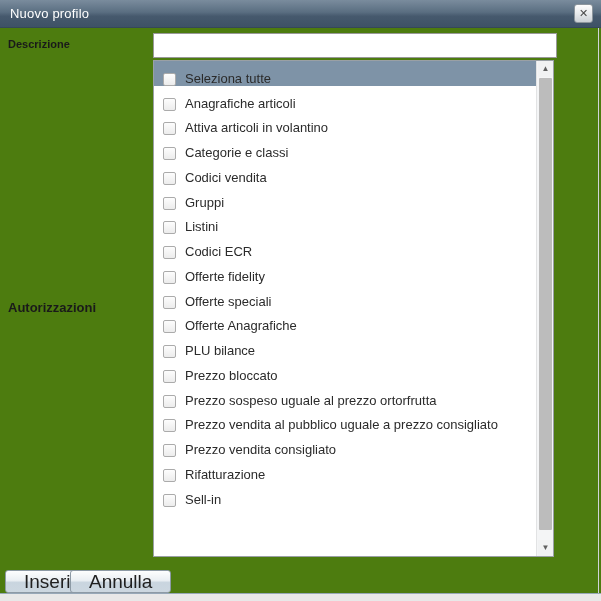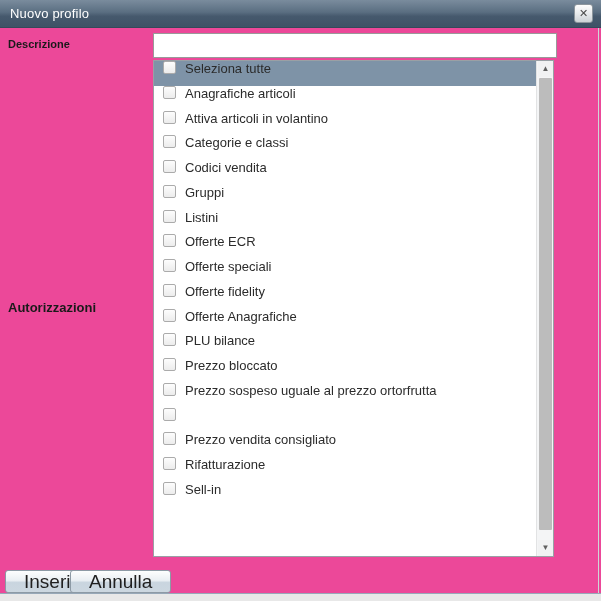--- a/index.html
+++ b/index.html
@@ -3,21 +3,21 @@
 <meta charset="utf-8">
 <style>
   * { margin: 0; padding: 0; box-sizing: border-box; }
   html, body { background: #ffffff; }
   body { font-family: "Liberation Sans", "DejaVu Sans", sans-serif; }
 
   .screen {
     position: relative;
     width: 601px;
     height: 601px;
-    background: #ec4899;
+    background: #4d7c0f;
     overflow: hidden;
   }
 
   
   .bg-right-edge {
     position: absolute;
     top: 28px; right: 2px;
     width: 1px; height: 566px;
     background: #cfd4d8;
   }
@@ -91,21 +91,21 @@
   }
   .list-rows {
     position: absolute;
     left: 0; top: 0;
     width: 382px; height: 495px;
     overflow: hidden;
   }
   .row {
     height: 24.75px;
     display: flex;
-    align-items: flex-start;
+    align-items: flex-end;
     padding-left: 9px;
     cursor: default;
   }
   .row.selected { background: #7e93a7; }
   .cb {
     width: 13px; height: 13px;
     background: linear-gradient(to bottom, #fdfdfd, #ececec);
     border: 1px solid #ababab;
     border-radius: 2px;
     flex: 0 0 auto;
@@ -217,48 +217,49 @@
       <div class="row">
         <span class="cb"></span>
         <span class="lbl">Gruppi</span>
       </div>
       <div class="row">
         <span class="cb"></span>
         <span class="lbl">Listini</span>
       </div>
       <div class="row">
         <span class="cb"></span>
-        <span class="lbl">Offerte ECR</span>
+        <span class="lbl">Codici ECR</span>
+      </div>
+      <div class="row">
+        <span class="cb"></span>
+        <span class="lbl">Offerte fidelity</span>
       </div>
       <div class="row">
         <span class="cb"></span>
         <span class="lbl">Offerte speciali</span>
       </div>
       <div class="row">
         <span class="cb"></span>
-        <span class="lbl">Offerte fidelity</span>
-      </div>
-      <div class="row">
-        <span class="cb"></span>
         <span class="lbl">Offerte Anagrafiche</span>
       </div>
       <div class="row">
         <span class="cb"></span>
         <span class="lbl">PLU bilance</span>
       </div>
       <div class="row">
         <span class="cb"></span>
         <span class="lbl">Prezzo bloccato</span>
       </div>
       <div class="row">
         <span class="cb"></span>
         <span class="lbl">Prezzo sospeso uguale al prezzo ortorfrutta</span>
       </div>
       <div class="row">
         <span class="cb"></span>
+        <span class="lbl">Prezzo vendita al pubblico uguale a prezzo consigliato</span>
       </div>
       <div class="row">
         <span class="cb"></span>
         <span class="lbl">Prezzo vendita consigliato</span>
       </div>
       <div class="row">
         <span class="cb"></span>
         <span class="lbl">Rifatturazione</span>
       </div>
       <div class="row">

